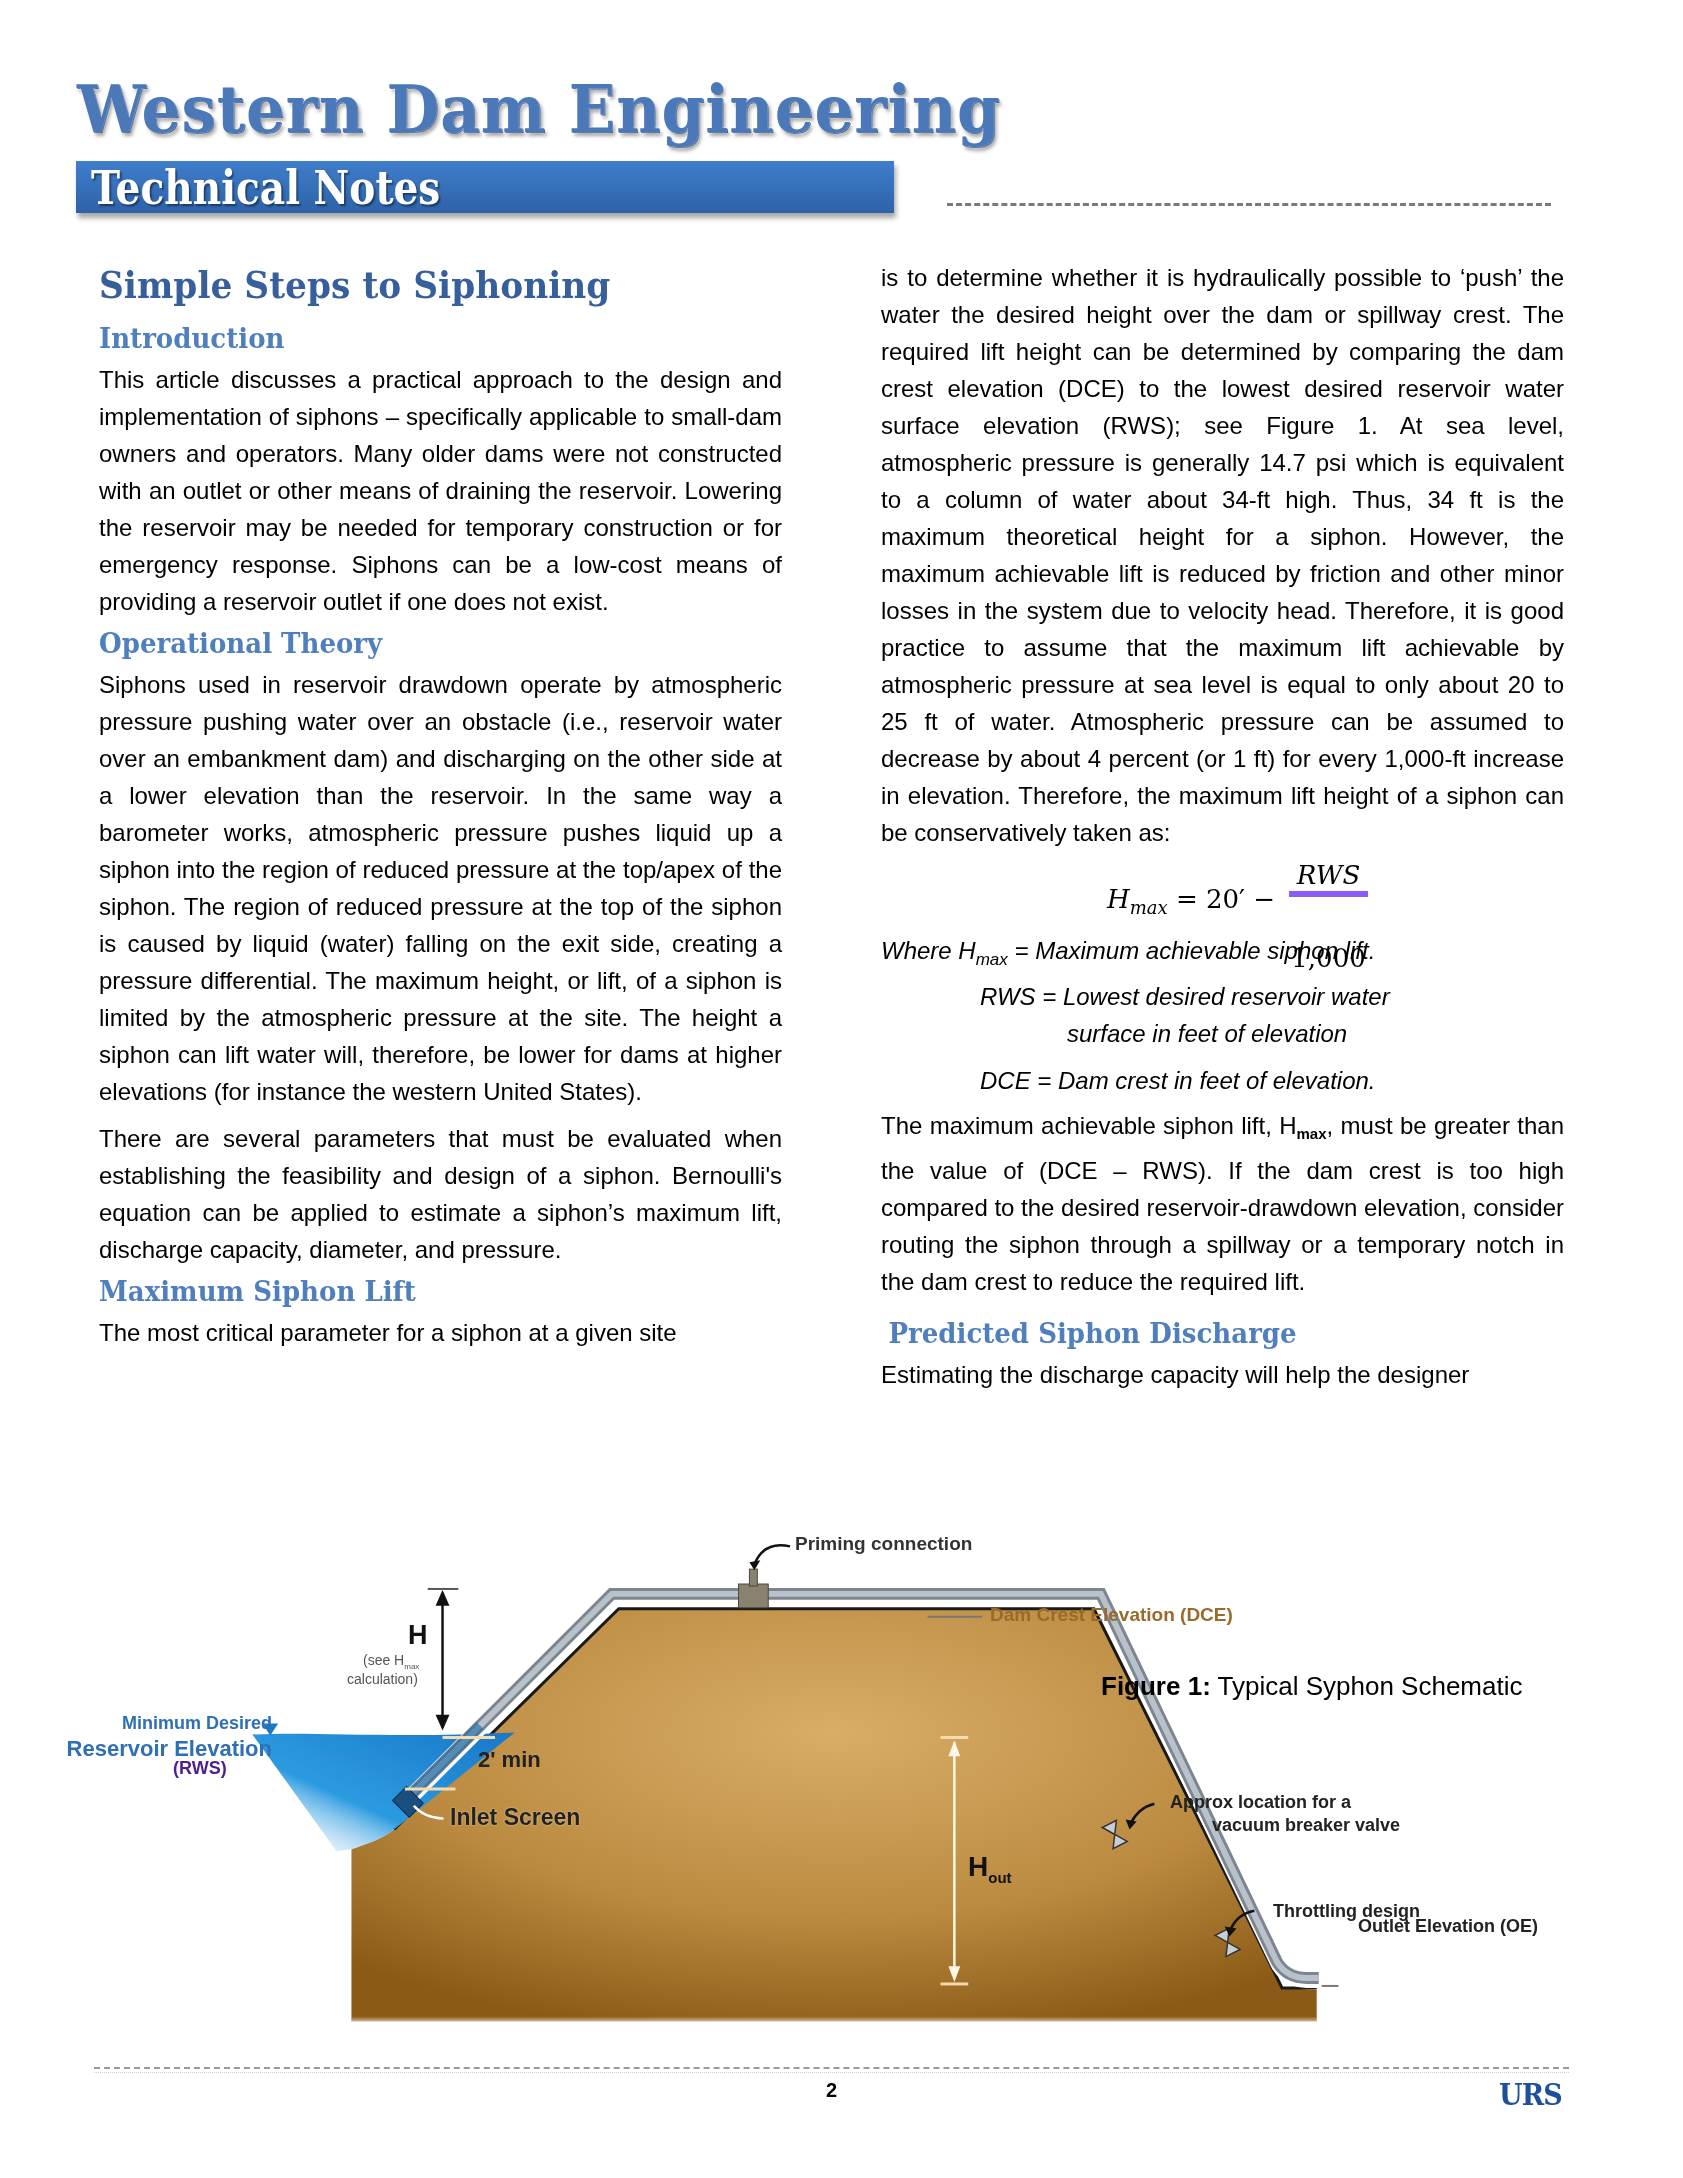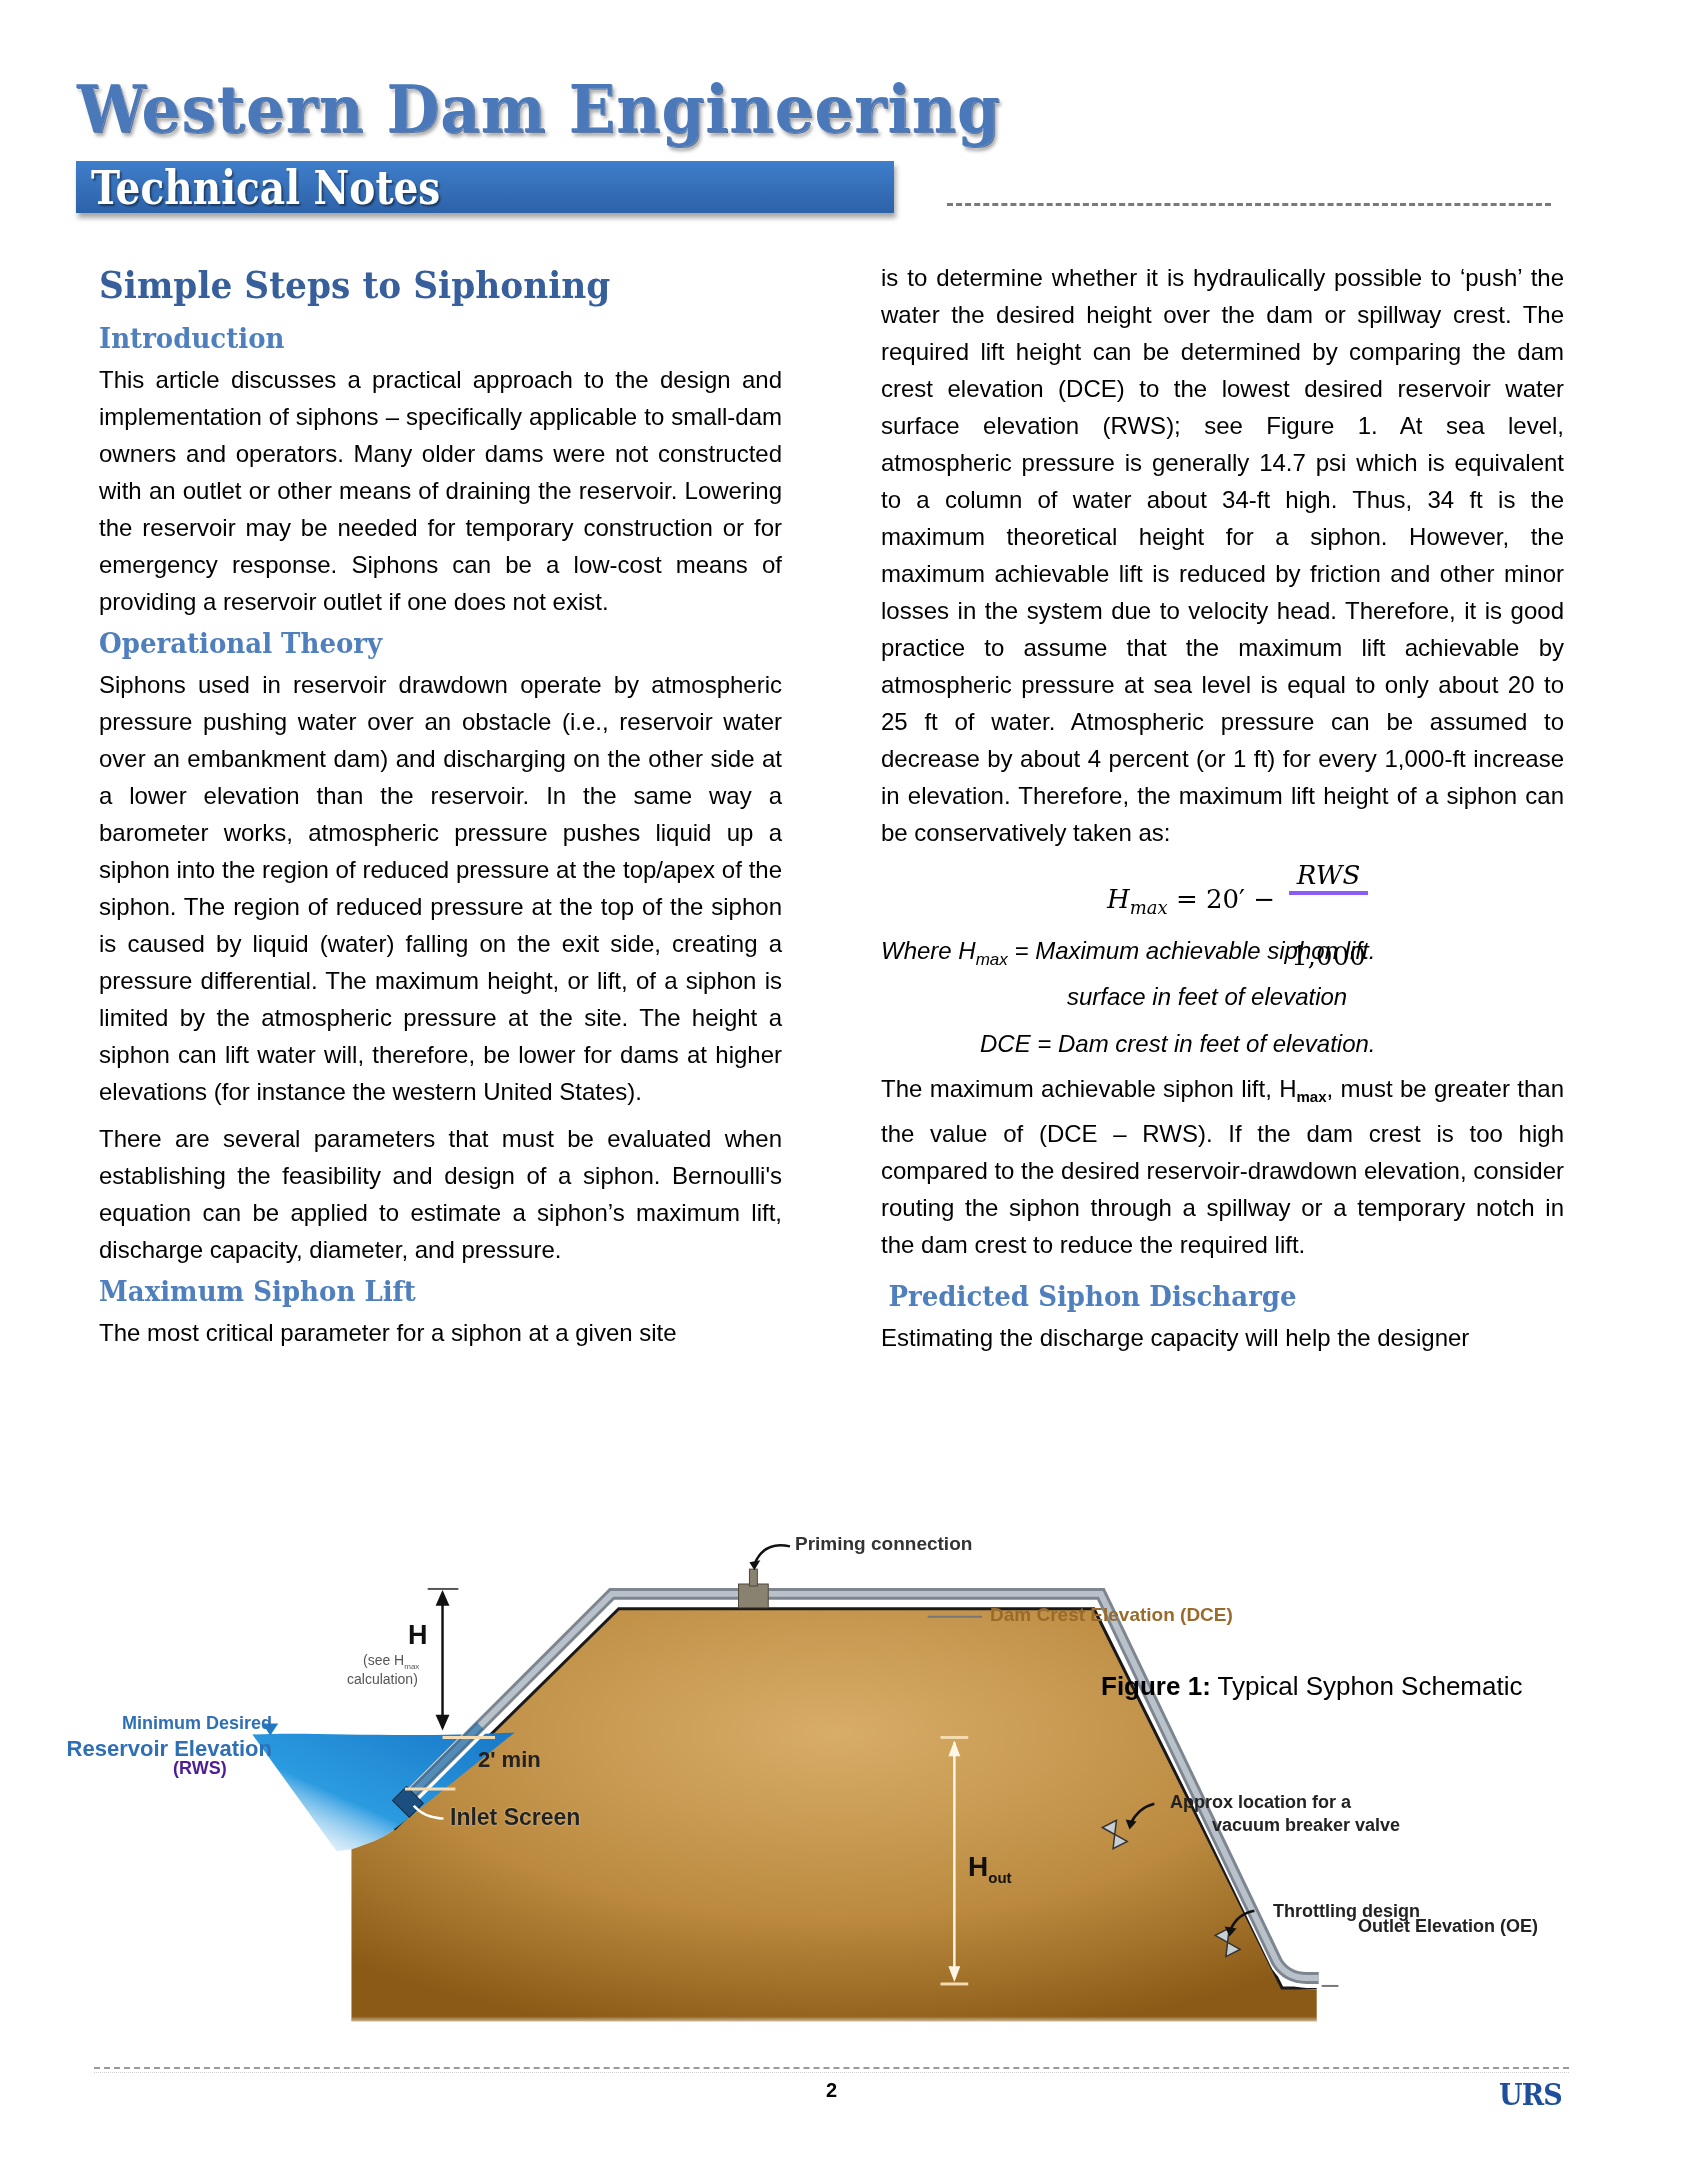--- a/index.html
+++ b/index.html
@@ -33,21 +33,21 @@
   .col-right { left: 881px; top: 259px; width: 683px; }
   .col p { margin: 0; text-align: justify; text-align-last: left; }
   .title { font-family: "DejaVu Serif", serif; font-weight: bold; font-size: 37px; color: #365f9c; line-height: 51px; margin: 0 0 10px 0; transform: scaleX(0.93); transform-origin: left top; white-space: nowrap;}
   .h2 { font-family: "DejaVu Serif", serif; font-weight: bold; font-size: 28px; color: #4f7fbd; line-height: 36px; margin: 6px 0 4px 0; transform: scaleX(0.93); transform-origin: left top; white-space: nowrap;}
   .gap { height: 10px; }
 
   .formula { text-align: center; font-family: "DejaVu Serif", serif; font-style: italic; font-size: 26px; margin: 8px 0 4px 0; height: 69px; position: relative; }
   .formula .lhs { position: absolute; left: 226px; top: 22px; }
   .formula .lhs sub { font-size: 18px; }
   .formula .frac { position: absolute; left: 408px; top: 0; text-align: center; width: 79px; }
-  .formula .num { display: block; border-bottom: 4px solid #8b5cf6; line-height: 32px; }
+  .formula .num { display: block; border-bottom: 6px solid #8b5cf6; line-height: 32px; }
   .formula .den { display: block; font-style: normal; line-height: 34px; margin-top: 44px; }
   .defs { font-style: italic; font-size: 24px; line-height: 37px; }
   .defs .d1 { margin-left: 0; }
   .defs .d2 { padding-left: 99px; }
   .defs .d3 { padding-left: 186px; }
   .defs .d4 { padding-left: 99px; margin-top: 10px; }
   .sub-b { font-size: 15px; font-weight: bold; vertical-align: -5px; }
 
   .figure { position: absolute; left: 0; top: 0; width: 1683px; height: 2178px; pointer-events: none; }
   .fig-label { position: absolute; font-family: "Liberation Sans", sans-serif; font-weight: bold; white-space: nowrap; }
@@ -83,20 +83,21 @@
   <p>is to determine whether it is hydraulically possible to ‘push’ the water the desired height over the dam or spillway crest. The required lift height can be determined by comparing the dam crest elevation (DCE) to the lowest desired reservoir water surface elevation (RWS); see Figure 1.   At sea level, atmospheric pressure is generally 14.7 psi which is equivalent to a column of water about 34-ft high. Thus, 34 ft is the maximum theoretical height for a siphon. However, the maximum achievable lift is reduced by friction and other minor losses in the system due to velocity head.  Therefore, it is good practice to assume that the maximum lift achievable by atmospheric pressure at sea level is equal to only about 20 to 25 ft of water. Atmospheric pressure can be assumed to decrease by about 4 percent (or 1 ft) for every 1,000-ft increase in elevation. Therefore, the maximum lift height of a siphon can be conservatively taken as:</p>
   <div class="formula">
     <span class="lhs"><span>H</span><sub>max</sub><span style="font-style:normal"> = 20′ −</span></span>
     <span class="frac">
       <span class="num">RWS</span>
       <span class="den">1,000</span>
     </span>
   </div>
   <div class="defs">
     <div class="d1"><span>Where H</span><sub style="font-size:17px">max</sub><span> = Maximum achievable siphon lift.</span></div>
+    <div class="d2">RWS = Lowest desired reservoir water</div>
     <div class="d3">surface in feet of elevation</div>
     <div class="d4">DCE = Dam crest in feet of elevation.</div>
   </div>
   <div class="gap" style="height:8px"></div>
   <p><span>The maximum achievable siphon lift, H</span><span class="sub-b">max</span><span>, must be greater than the value of (DCE – RWS). If the dam crest is too high compared to the desired reservoir-drawdown elevation, consider routing the siphon through a spillway or a temporary notch in the dam crest to reduce the required lift.</span></p>
   <div class="h2" style="margin-top:16px; padding-left:8px">Predicted Siphon Discharge</div>
   <p>Estimating the discharge capacity will help the designer</p>
 </div>
 
 <div class="figure">

